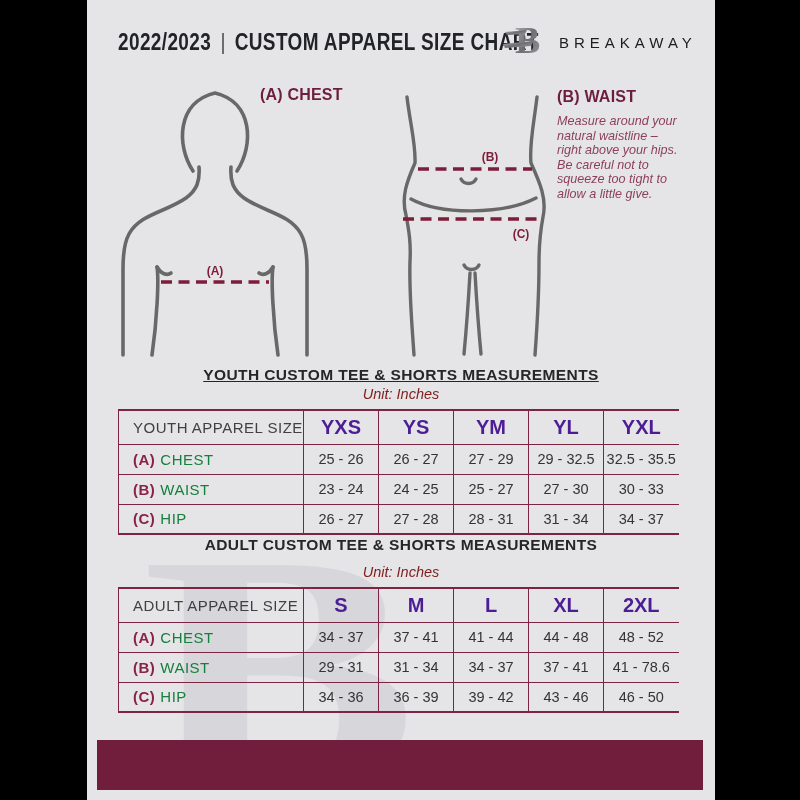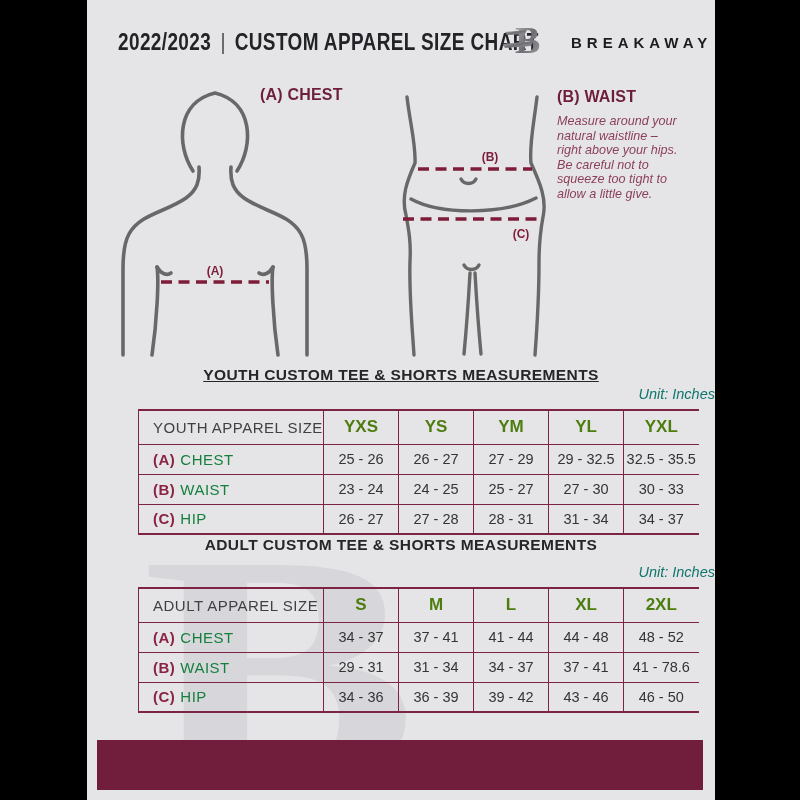--- a/index.html
+++ b/index.html
@@ -30,57 +30,57 @@
     z-index:0;user-select:none;}
 
   
   .hdr{position:absolute;left:0;top:0;width:628px;height:70px;z-index:2;}
   .title-group{position:absolute;left:31px;top:28px;display:flex;align-items:center;gap:12px;
     transform:scaleX(0.79);transform-origin:left center;white-space:nowrap;}
   .title-group .season,.title-group .doc-title{font-size:24px;font-weight:bold;
     color:var(--ink);letter-spacing:0.5px;}
   .title-group .sep{font-size:22px;color:#3a3a3c;font-weight:normal;}
   .brand-group{position:absolute;left:416px;top:18px;display:flex;align-items:center;}
-  .brand-name{font-size:15px;font-weight:bold;letter-spacing:5px;color:#1d1d1f;margin-left:22px;
+  .brand-name{font-size:15px;font-weight:normal;letter-spacing:5px;color:#1d1d1f;margin-left:10px;
     margin-top:6px;}
 
   
   .instr{position:absolute;z-index:2;}
   .instr h3{font-size:16px;font-weight:bold;color:var(--maroon-head);letter-spacing:0.2px;}
   .instr p{margin-top:8px;font-size:12.6px;line-height:14.6px;font-style:italic;
     color:var(--maroon-body);white-space:pre-line;}
   .instr.a{left:173px;top:86px;width:140px;}
   .instr.b{left:470px;top:88px;width:150px;}
   .instr.c{left:470px;top:220px;width:152px;}
 
   .fig{position:absolute;z-index:1;}
   .fig.upper{left:33px;top:85px;}
   .fig.lower{left:308px;top:93px;}
 
   
   .sec-title{position:absolute;left:0;width:628px;text-align:center;font-size:15.5px;
     font-weight:bold;color:#262628;letter-spacing:0.4px;z-index:2;}
-  .sec-unit{position:absolute;left:0;width:628px;text-align:right;font-size:14.5px;
-    font-style:italic;color:#0f766e;z-index:2;}
+  .sec-unit{position:absolute;left:0;width:628px;text-align:center;font-size:14.5px;
+    font-style:italic;color:#7f1d1d;z-index:2;}
   .yt-title{top:366px;text-decoration:underline;} .yt-unit{top:386px;}
   .ad-title{top:536px;} .ad-unit{top:564px;}
 
   
-  .tbl-wrap{position:absolute;left:31px;width:560px;z-index:1;margin-left:20px;}
+  .tbl-wrap{position:absolute;left:31px;width:560px;z-index:1;}
   .yt-tbl{top:409px;} .ad-tbl{top:587px;}
   table.size-table{width:560px;border-collapse:collapse;table-layout:fixed;
     border-top:2.4px solid var(--maroon-border);border-bottom:2px solid var(--maroon-border);}
   table.size-table td{border:1.6px solid var(--maroon-border);}
   table.size-table td:last-child{border-right:none;}
   table.size-table td:first-child{border-left:1.6px solid var(--maroon-border);}
   .head-row td{height:34px;}
   .data-row td{height:30px;}
   .label-cell{text-align:left;padding-left:14px;font-size:15px;color:#404043;
     letter-spacing:0.5px;}
-  .size-cell{text-align:center;font-weight:bold;font-size:17px;color:#4d7c0f;}
+  .size-cell{text-align:center;font-weight:bold;font-size:20px;color:#4c1d95;}
   .val-cell{text-align:center;font-size:14.5px;color:#343436;}
   .pfx{color:#8a2342;font-weight:bold;margin-right:5px;}
   .lbl{color:#15803d;}
 
   .footer-bar{position:absolute;left:10px;top:740px;width:606px;height:50px;
     background:var(--maroon);z-index:3;}
 </style>
 </head>
 <body>
 

